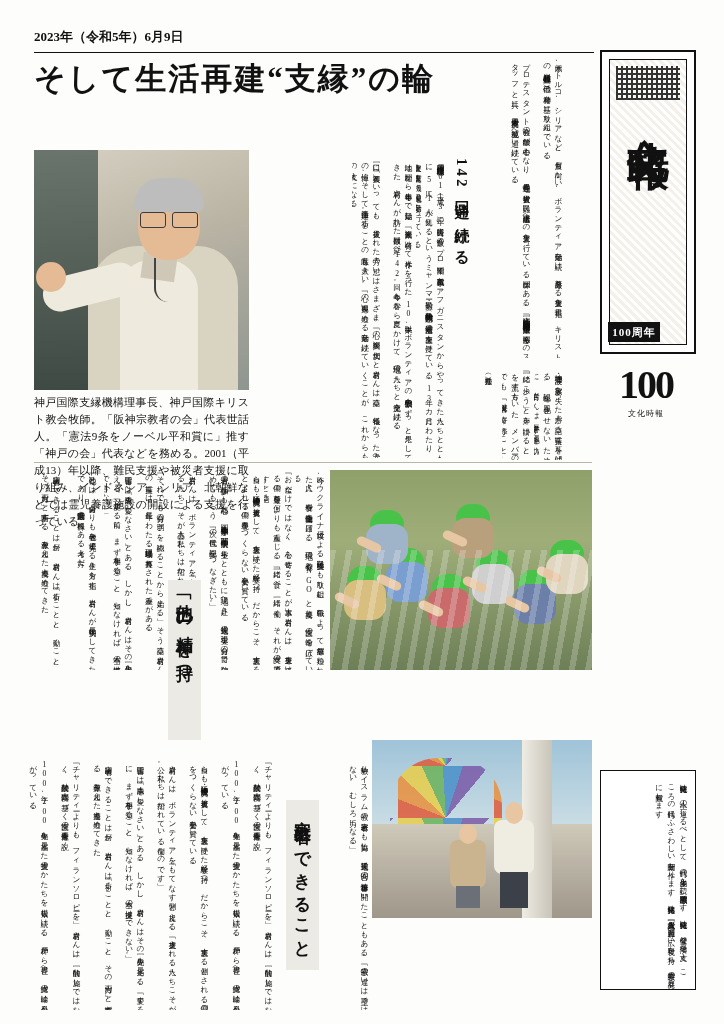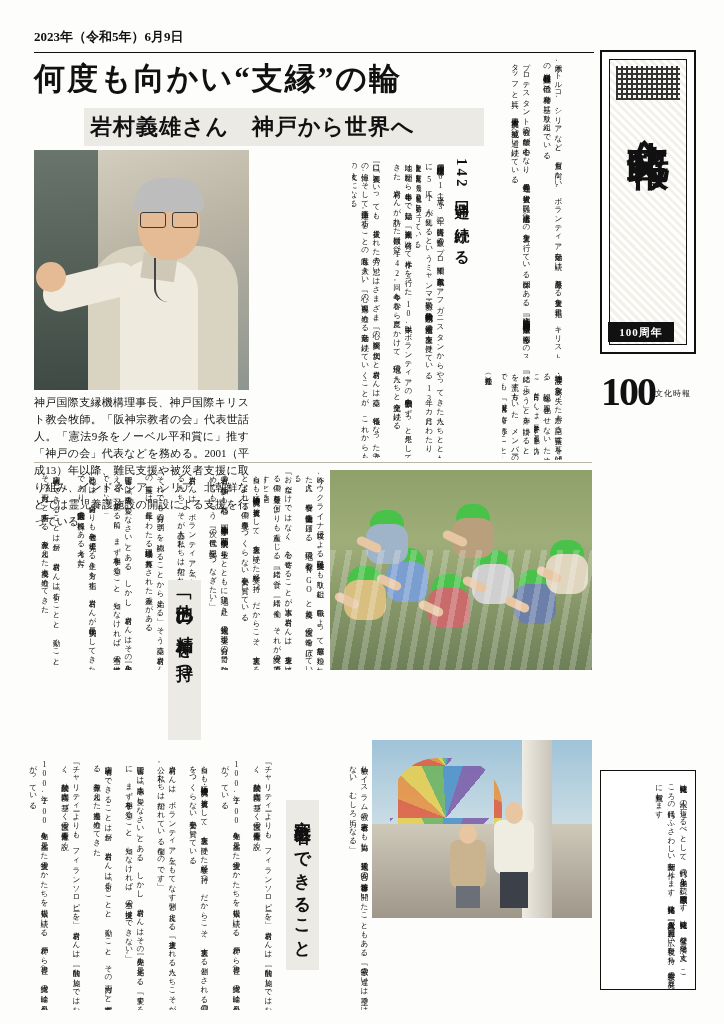--- a/index.html
+++ b/index.html
@@ -48,27 +48,27 @@
     opacity:.85;
   }
   .np-chars{
     writing-mode:vertical-rl;
     font-size:42px;font-weight:900;line-height:1.05;
     letter-spacing:4px;
     text-align:center;
     font-family:"Liberation Serif","DejaVu Serif",serif;
   }
   .np-badge{
-    position:absolute;left:608px;top:322px;width:66px;height:20px;
+    position:absolute;left:608px;top:322px;width:52px;height:20px;
     background:#111;color:#fff;font-size:11px;font-weight:700;
     display:flex;align-items:center;justify-content:center;letter-spacing:1px;
   }
   .logo100{
     position:absolute;left:600px;top:352px;width:92px;height:80px;
-    display:flex;flex-direction:row;align-items:center;justify-content:center;
+    display:flex;flex-direction:column;align-items:center;justify-content:center;
   }
   .logo100 .ring{
     font-size:40px;font-weight:900;letter-spacing:-2px;line-height:1;
     color:#111;
   }
   .logo100 .sub{font-size:8px;margin-top:3px;letter-spacing:1px;}
 
   
   .headline{
     position:absolute;left:34px;top:60px;width:440px;
@@ -197,22 +197,21 @@
       <div class="np-orn"></div>
       <div class="np-chars">文化時報</div>
     </div>
   </div>
   <div class="np-badge">100周年</div>
   <div class="logo100">
     <div class="ring">100</div>
     <div class="sub">文化時報</div>
   </div>
 
-  <div class="headline">何度も向かい“支縁”の輪</div>
-  <div class="subhead">岩村義雄さん　神戸から世界へ</div>
+  <div class="headline">そして生活再建“支縁”の輪</div>
 
   <div class="photo1">
     <div class="p1-wall"></div>
       <div class="p1-door"></div>
     <div class="p1-body"></div>
       <div class="p1-shirt"></div>
       <div class="p1-collar"></div>
     <div class="p1-arm"></div>
       <div class="p1-hand"></div>
     <div class="p1-head"></div>

